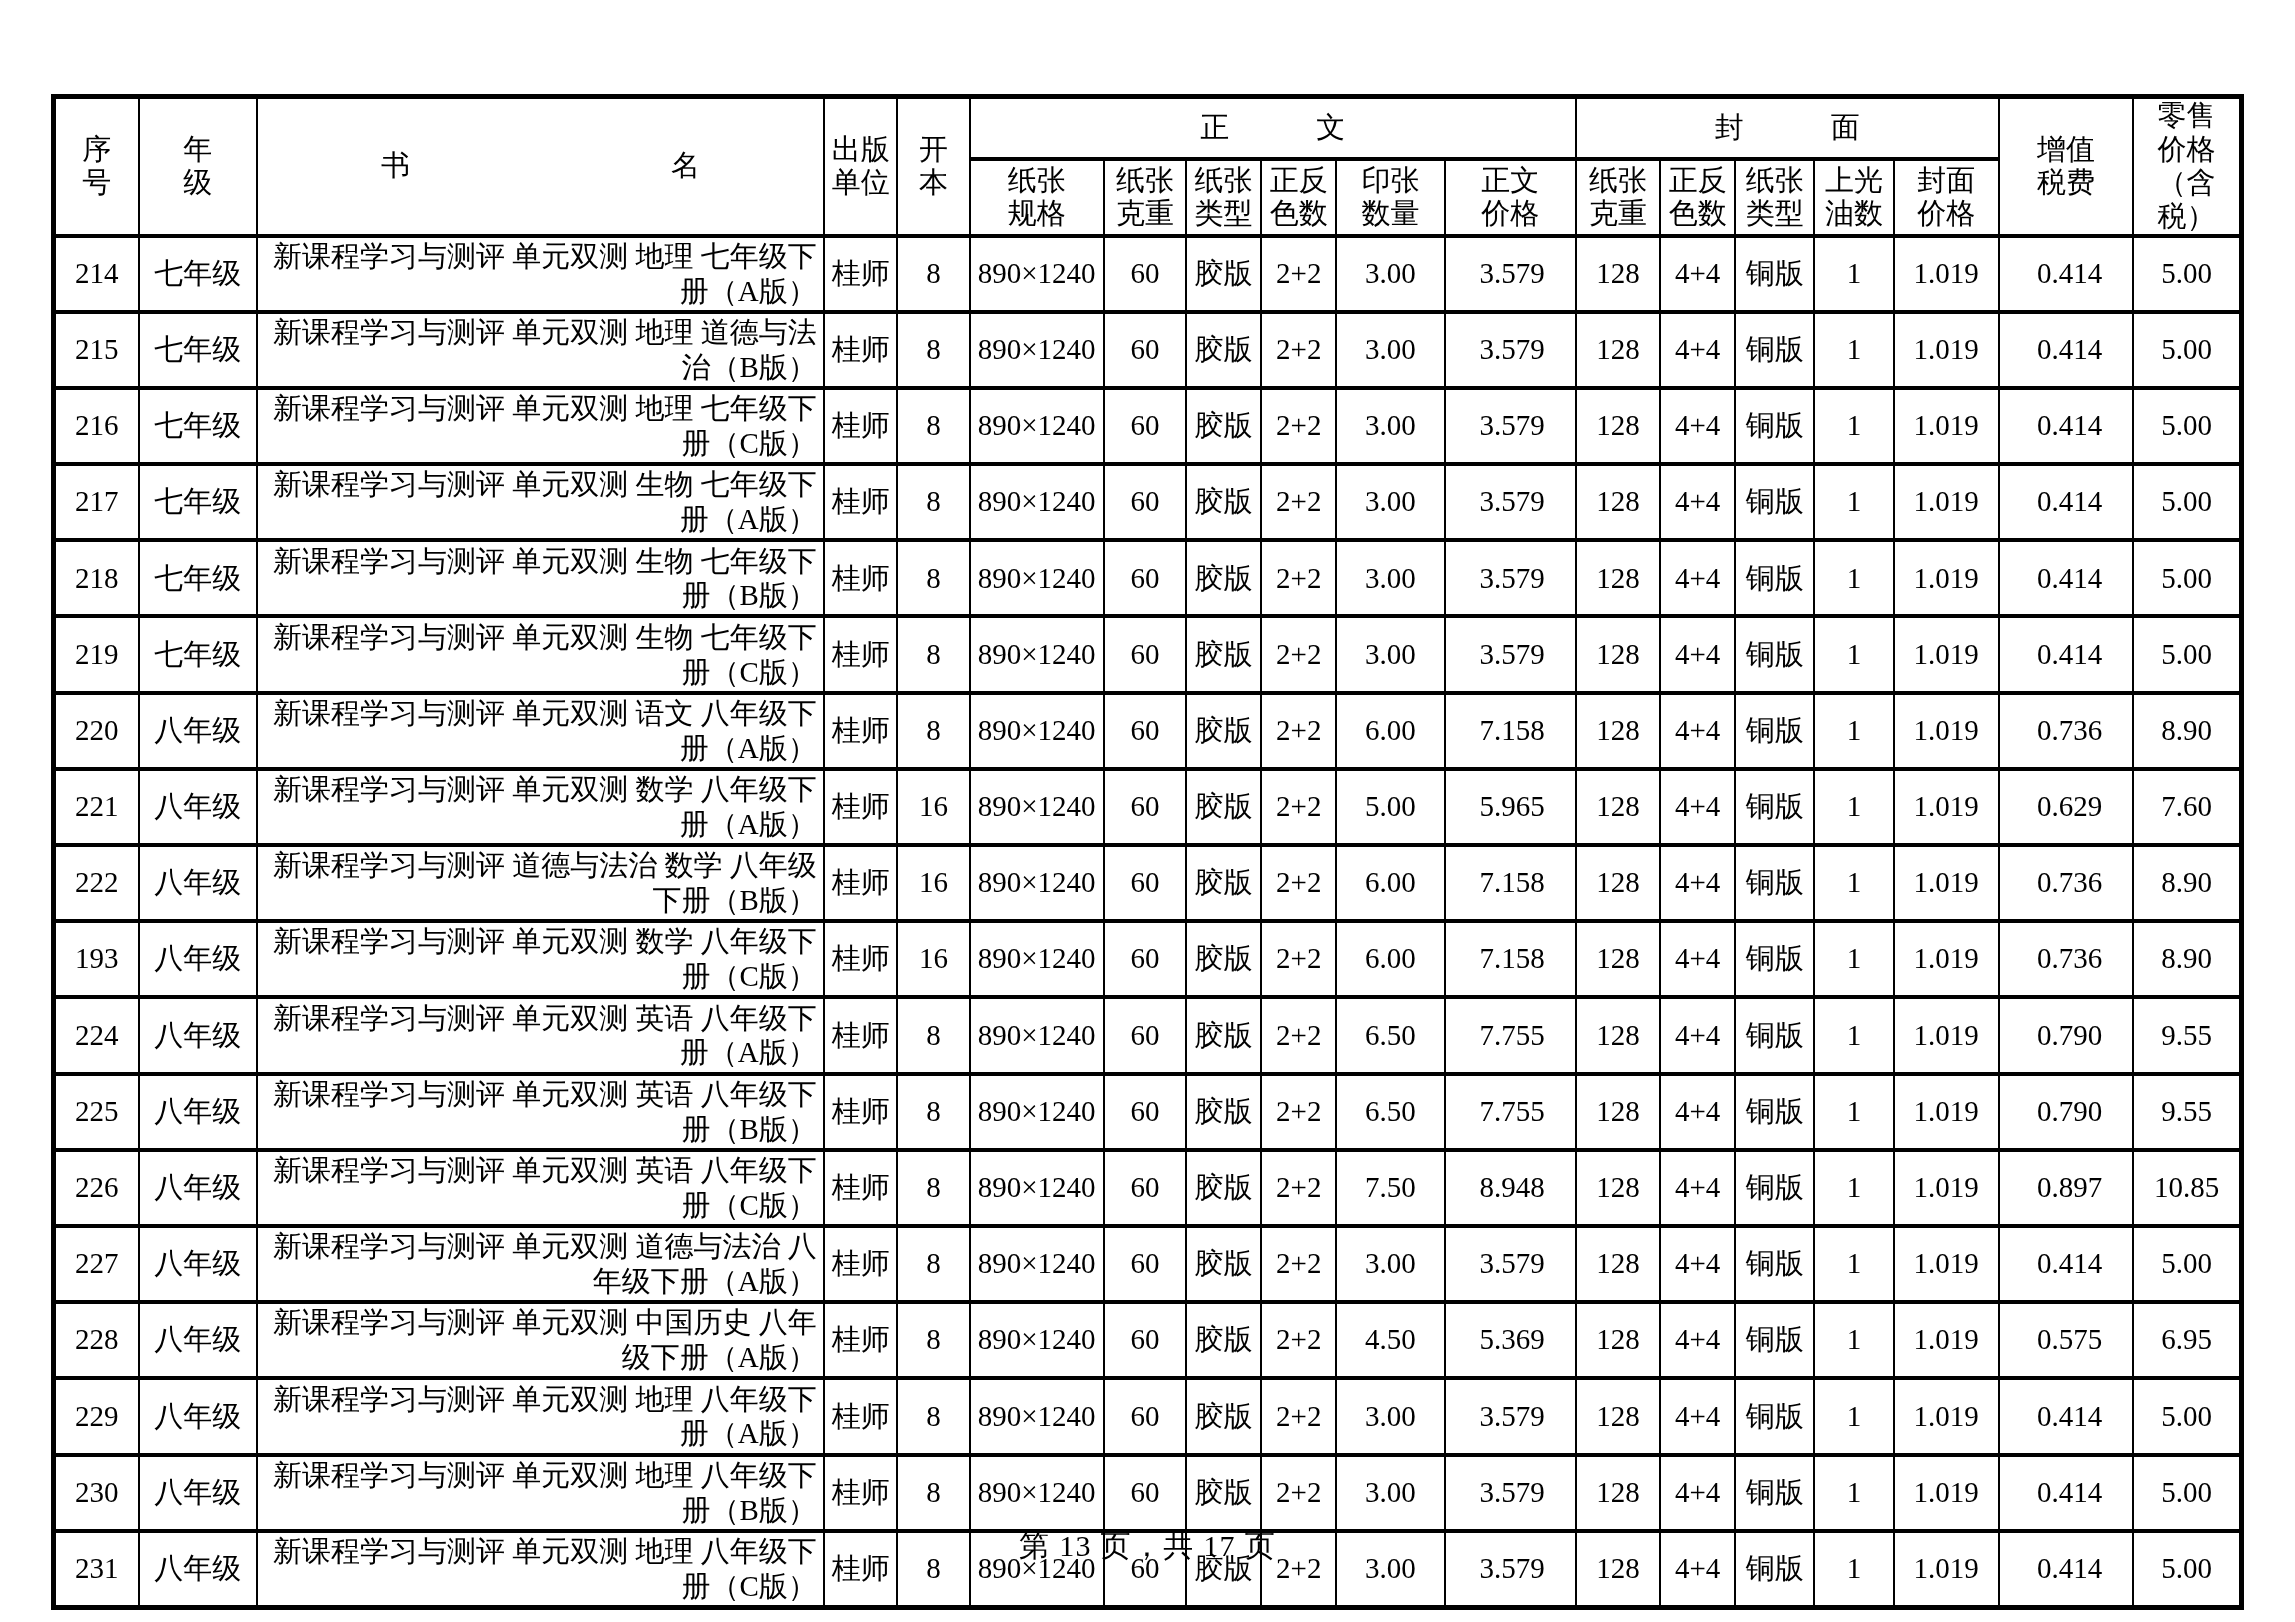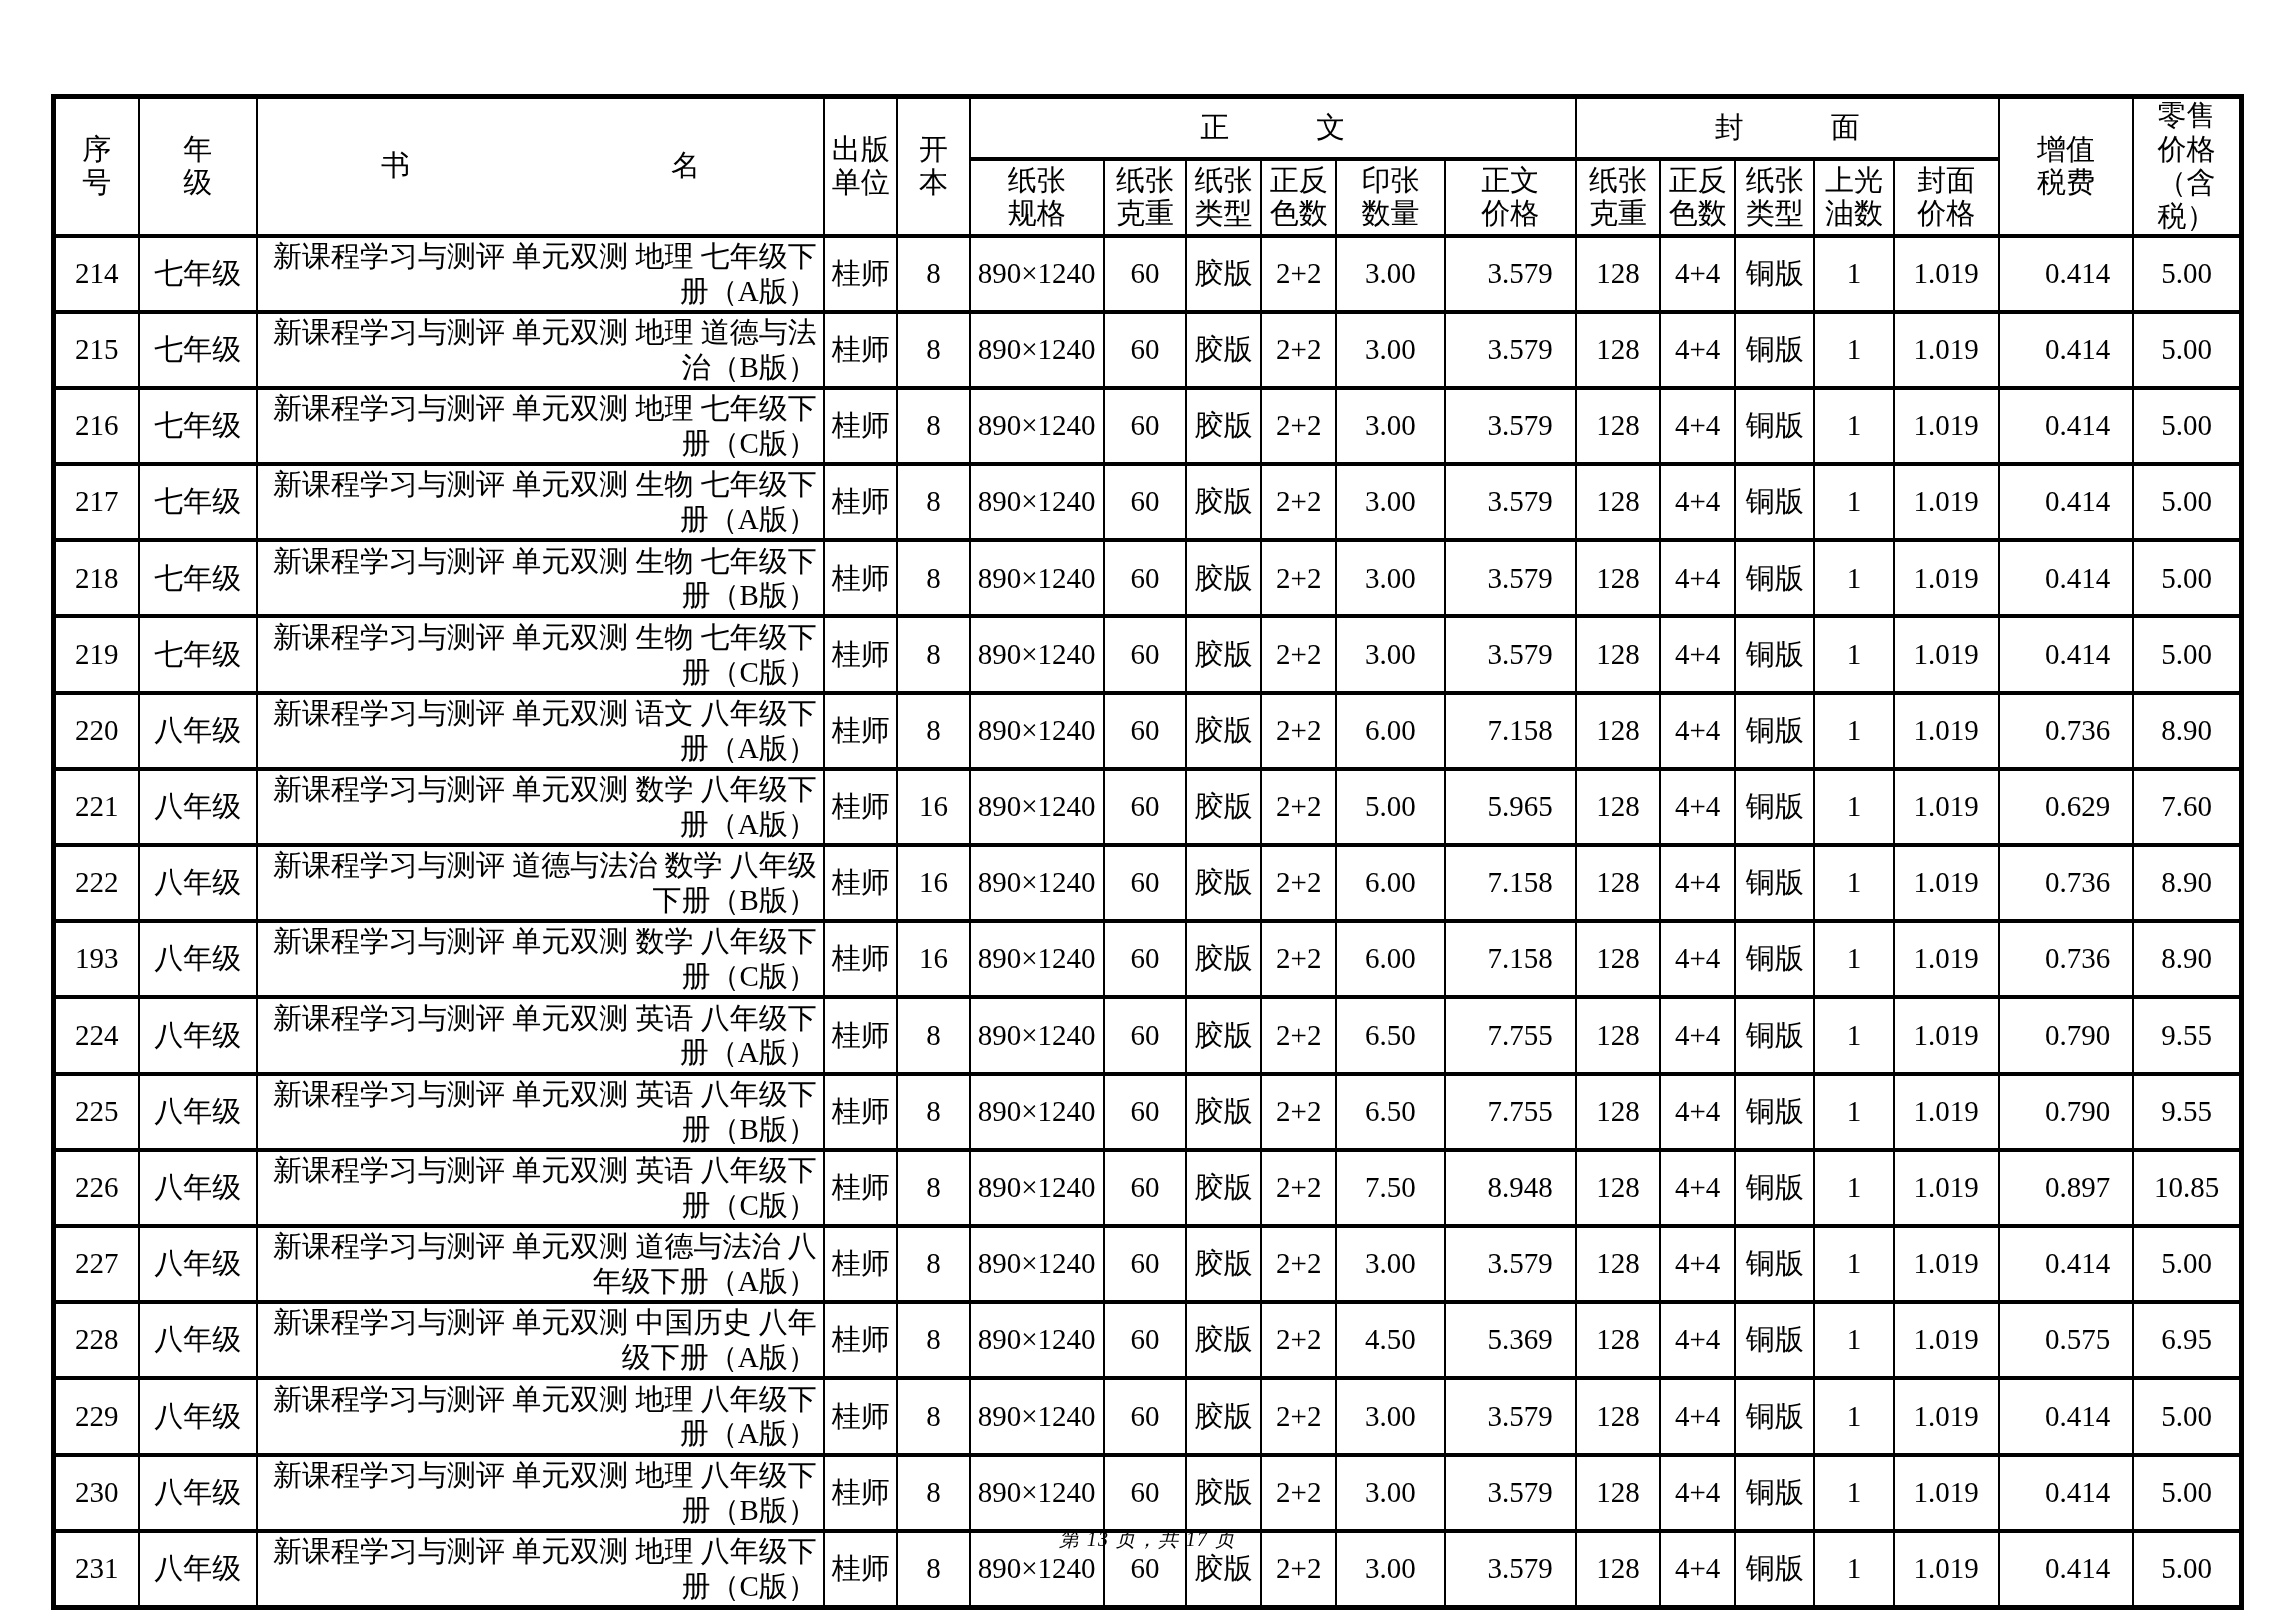--- a/index.html
+++ b/index.html
@@ -39,31 +39,30 @@
   thead tr.h2{height:69px;}
   tbody tr{height:66px;margin-top:24px;}
   td.c-name{
     text-align:right;
     padding:1.3px 6.5px 1.3px 7.9px;
     word-break:break-all;
     line-height:1.2;
   }
   td.c-right{
     text-align:right;
-    padding-right:22px;
+    padding-right:30px;
   }
   .footer{
     position:absolute;
     left:0;
     top:1526px;
     width:100%;
     text-align:center;
-    font-size:20px;
+    font-size:30px;
     letter-spacing:1.3px;
-    font-style:italic;
   }
 </style>
 </head>
 <body>
 
 <div class="page">
 
   <table class="price-table">
     <colgroup>
       <col style="width:85px">

